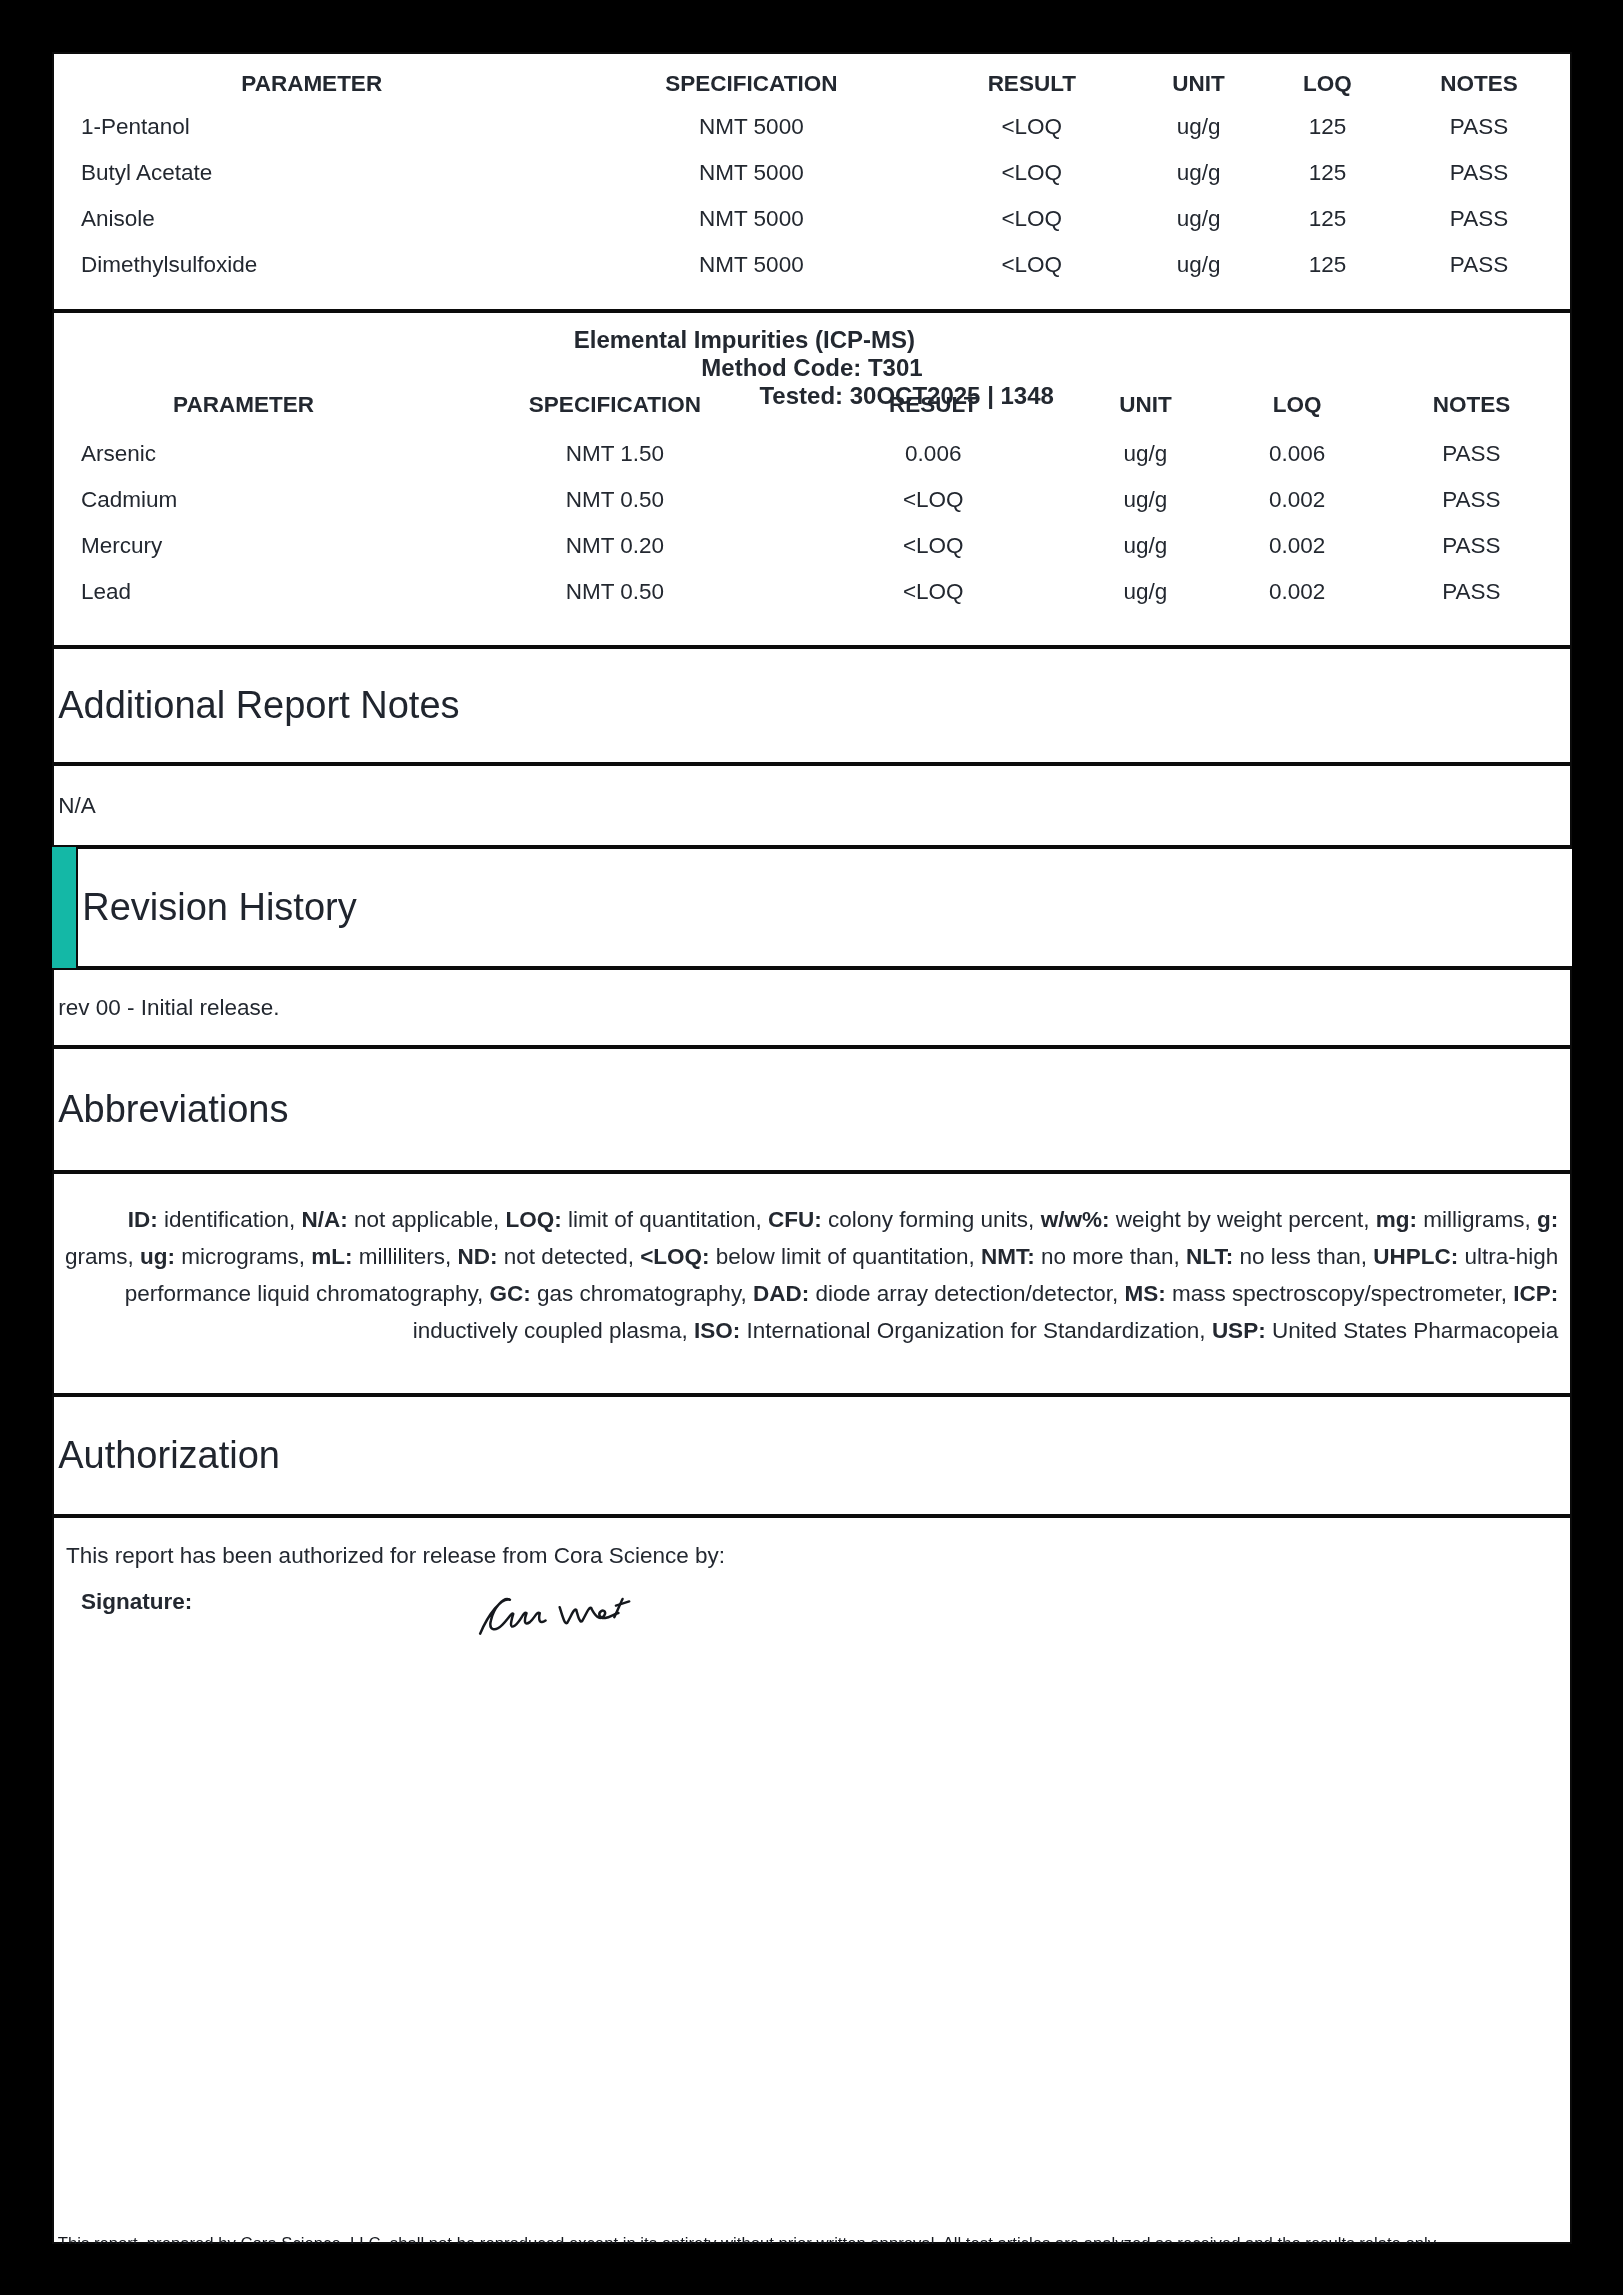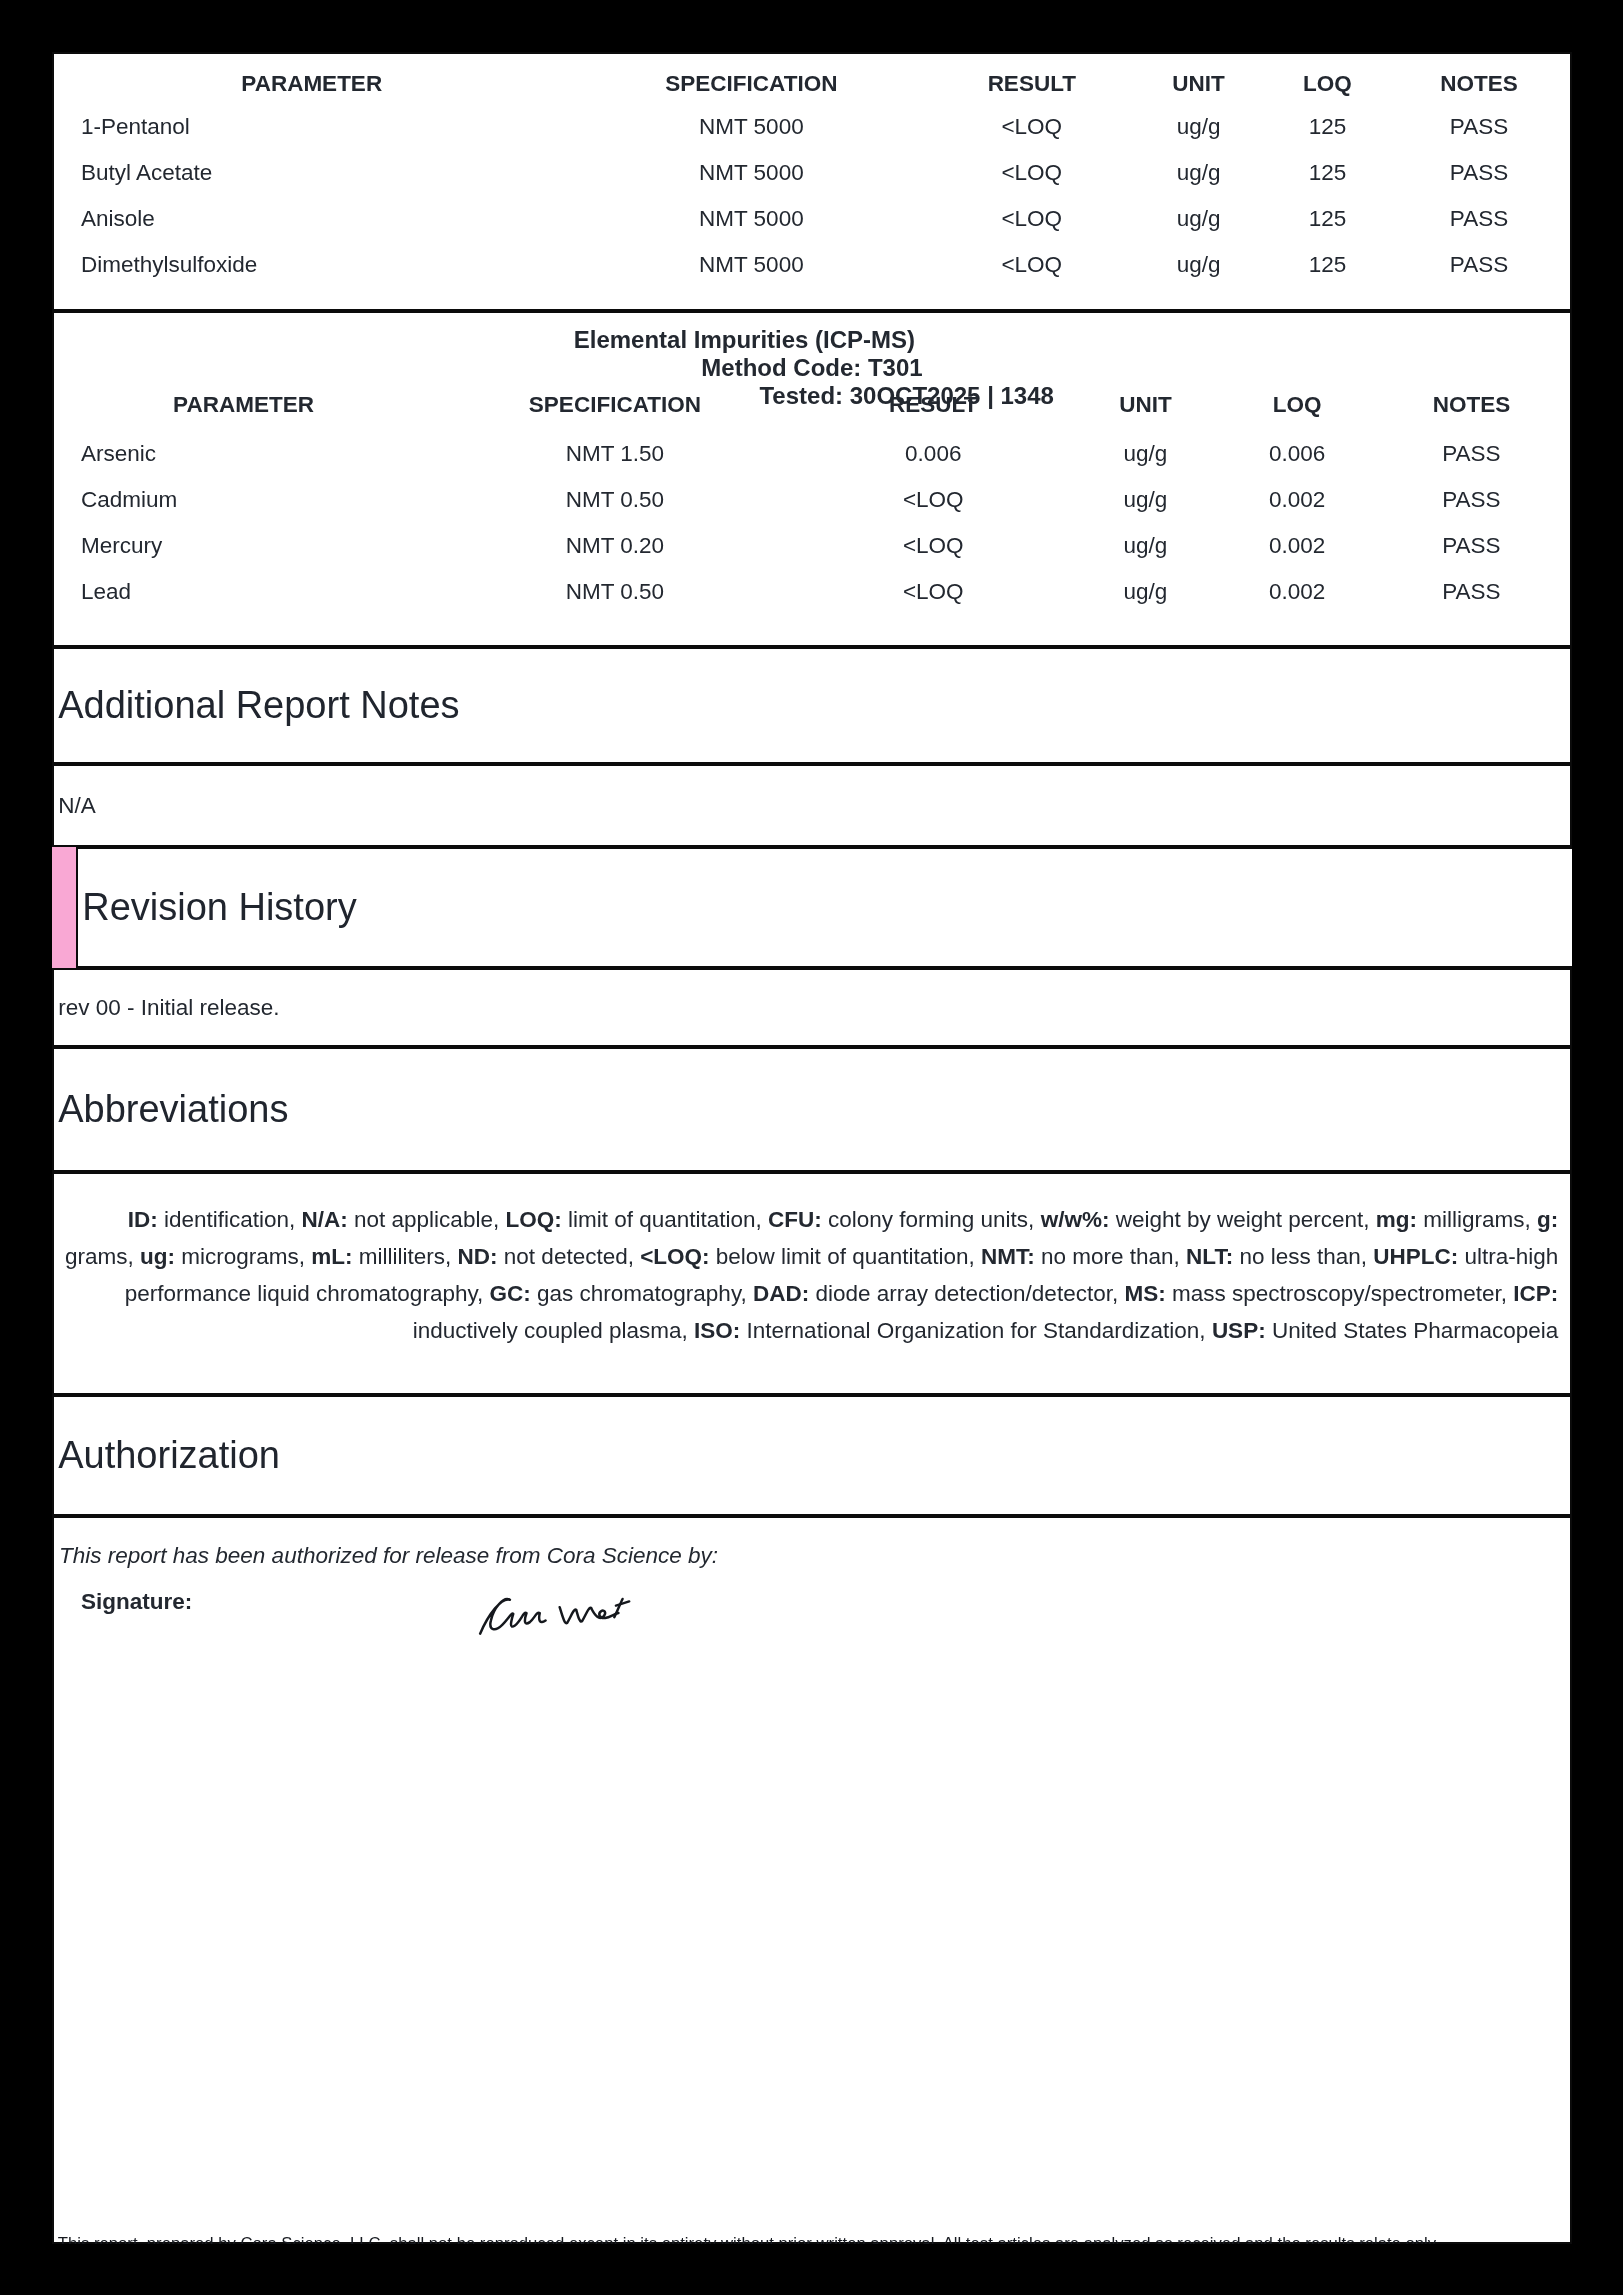--- a/index.html
+++ b/index.html
@@ -7,21 +7,21 @@
     width:1624px;height:2295px;
     background:#000;
     font-family:"Liberation Sans","DejaVu Sans",sans-serif;
     color:#232830;
     position:relative;
     overflow:hidden;
   }
   .page{
     position:absolute;left:52px;top:52px;
     width:1520px;height:2192px;
-    background:#f9a8d4;
+    background:#14b8a6;
     overflow:hidden;
   }
   .box{
     box-sizing:border-box;
     width:100%;
     border:2.5px solid #0b0b0b;
     background:#fff;
   }
   
   .tblbox{padding-top:10px;}
@@ -48,21 +48,21 @@
   .sec-content{display:flex;align-items:center;padding-left:4.2px;font-size:22.5px;}
   .h-additional{height:117px;}
   .c-na{height:83px;}
   .h-revision{height:121px;margin-left:24px;}
   .c-rev{height:79px;}
   .h-abbrev{height:125px;}
   .c-abbrev{height:223px;padding:27px 11.7px 0 4.2px;box-sizing:border-box;text-align:right;}
   .c-abbrev p{margin:0;font-size:22.5px;line-height:37px;}
   .h-auth{height:121px;}
   .c-auth{height:728px;padding-top:25px;box-sizing:border-box;}
-  .auth-intro{margin-left:5px;font-size:22.5px;font-style:italic;}
+  .auth-intro{margin-left:12px;font-size:22.5px;}
   .sig-block{display:flex;margin-top:20px;margin-left:27px;}
   .sig-left{width:736px;box-sizing:border-box;}
   .sig-right{flex:1;}
   .sig-row{display:flex;font-size:22.5px;}
   .sig-row .lbl{font-weight:bold;width:375px;box-sizing:border-box;}
   .sig-row-sig{min-height:67px;}
   .sig-row-name{margin-top:22px;}
   .meta-row{display:flex;align-items:center;font-size:22.5px;margin-bottom:16.7px;min-height:30px;}
   .meta-row .lbl{font-weight:bold;width:307px;box-sizing:border-box;}
   .sig-svg{margin-left:20px;}

